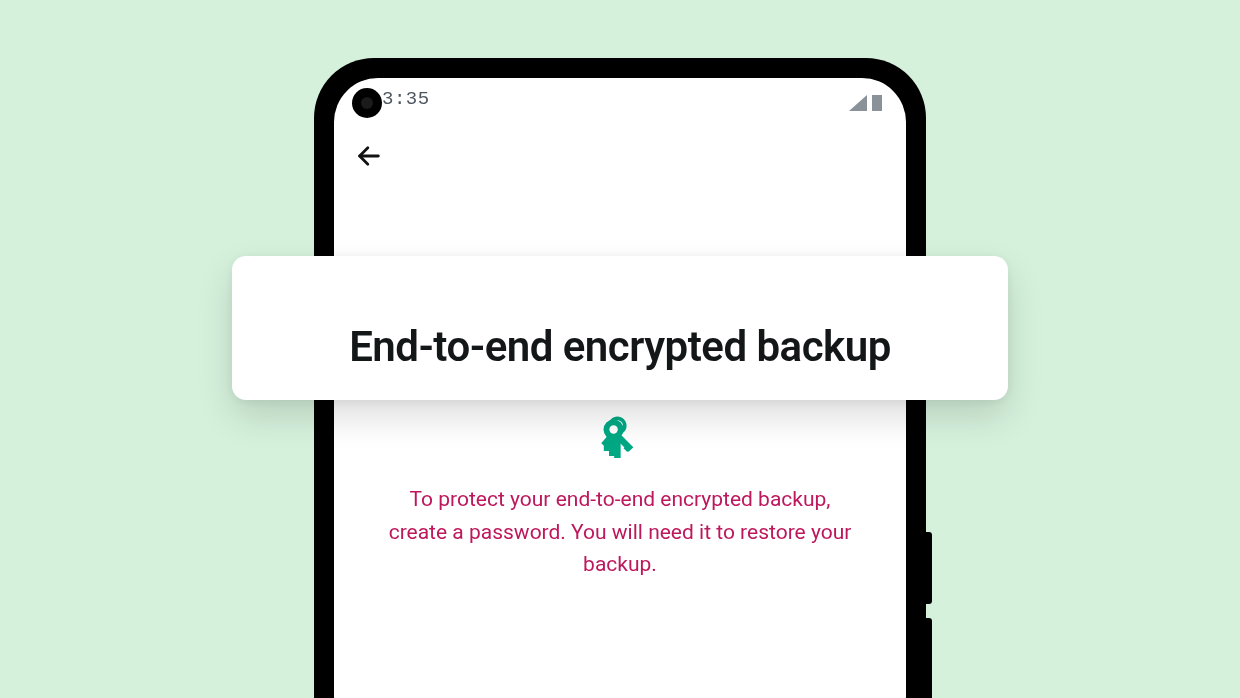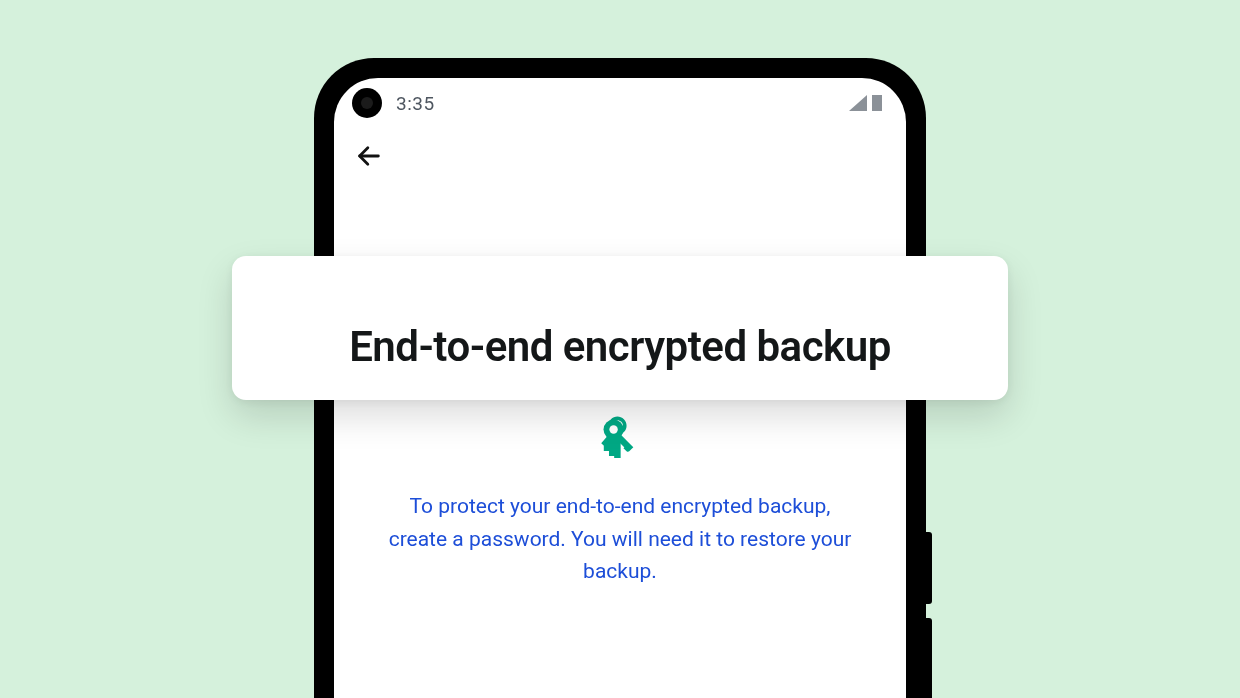--- a/index.html
+++ b/index.html
@@ -41,22 +41,22 @@
   .status-bar {
     height: 50px;
     display: flex;
     align-items: center;
     justify-content: space-between;
     padding: 0 24px 0 16px;
     position: relative;
   }
   .status-left {
     display: flex;
-    align-items: center;
-    gap: 14px;
+    align-items: flex-start;
+    font-family: Liberation Mono, monospace;
   }
   .camera {
     width: 30px;
     height: 30px;
     background: #000;
     border-radius: 50%;
     display: flex;
     align-items: center;
     justify-content: center;
     margin-left: 2px;
@@ -114,24 +114,24 @@
     padding: 230px 40px 0 40px;
     text-align: center;
   }
   .key-icon {
     display: inline-block;
     margin-bottom: 20px;
   }
   .desc {
     font-size: 21px;
     line-height: 1.55;
-    color: #1d4ed8;
+    color: #be185d;
     font-weight: 400;
     max-width: 470px;
-    margin: 8px auto;
+    margin: 1px auto;
   }
 
   
   .side-btn {
     position: absolute;
     right: -6px;
     width: 6px;
     background: #000;
     border-radius: 0 3px 3px 0;
   }

